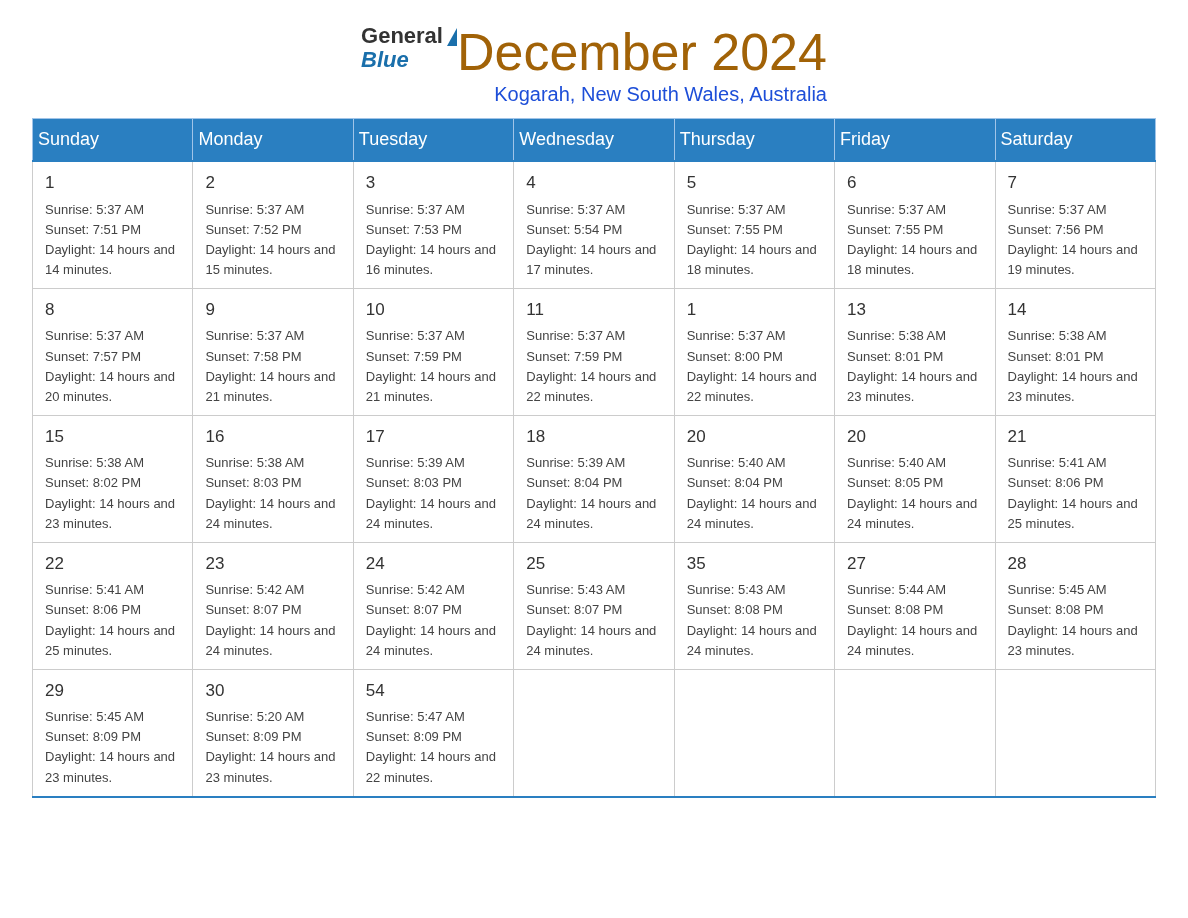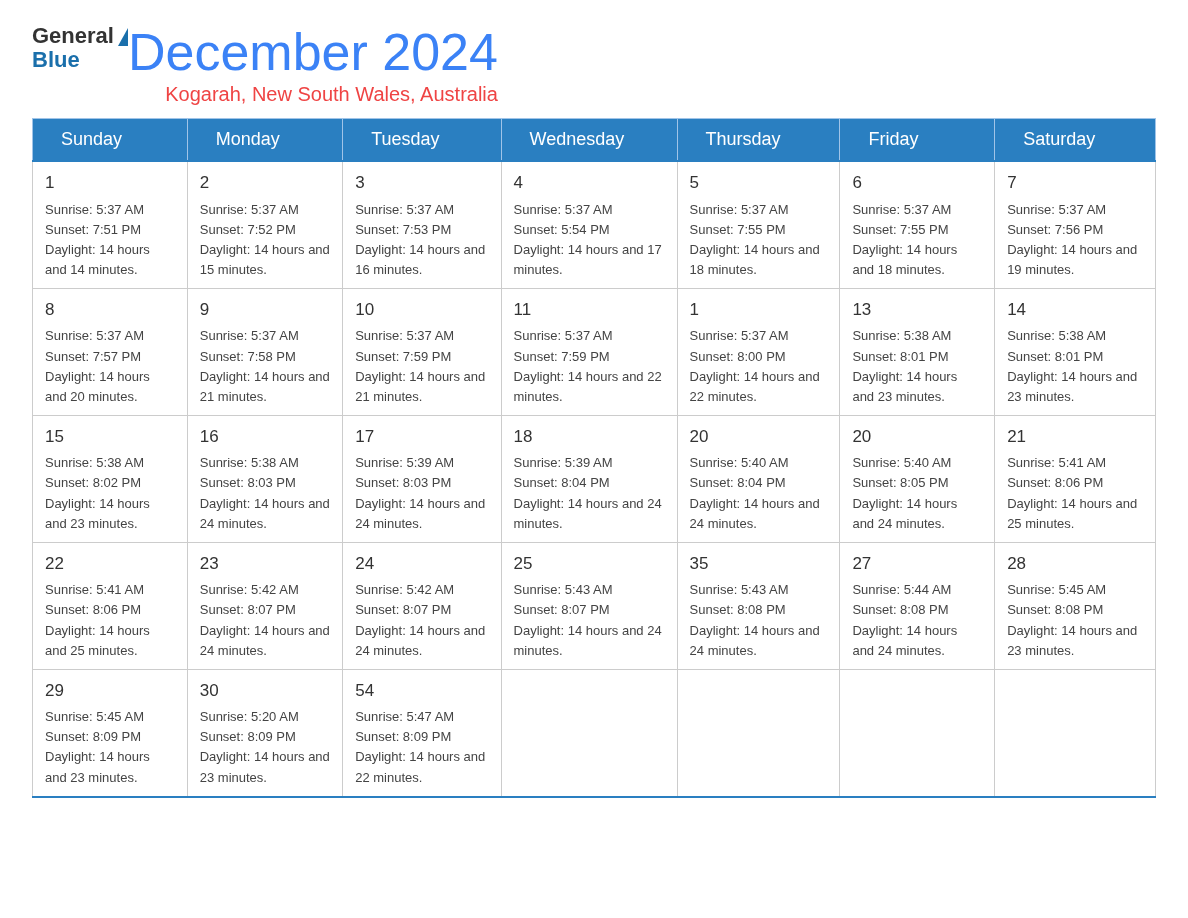--- a/index.html
+++ b/index.html
@@ -6,67 +6,67 @@
     body {
       font-family: Arial, sans-serif;
       background: #fff;
       color: #333;
       padding: 24px 32px;
       width: 1188px;
       min-height: 918px;
     }
     .header {
       display: flex;
-      justify-content: flex-start;
+      justify-content: center;
       align-items: flex-start;
       margin-bottom: 10px;
     }
     .logo {
       display: flex;
       flex-direction: column;
       font-size: 22px;
       font-weight: bold;
       line-height: 1.1;
     }
     .logo-general { color: #333; }
-    .logo-blue { color: #1a6fab; }
+    .logo-blue { color: #1a6fab; font-style: italic; }
     .logo-triangle {
       display: inline-block;
       width: 0;
       height: 0;
       border-left: 10px solid transparent;
       border-bottom: 18px solid #1a6fab;
       margin-left: 4px;
       vertical-align: middle;
     }
     .title-section {
       text-align: right;
     }
     .month-title {
       font-size: 52px;
       font-weight: normal;
-      color: #3b82f6;
+      color: #a16207;
       line-height: 1.1;
     }
     .location {
       font-size: 20px;
-      color: #ef4444;
+      color: #1d4ed8;
       margin-top: 2px;
     }
     .calendar {
       width: 100%;
       border-collapse: collapse;
       margin-top: 12px;
     }
     .calendar th {
       background-color: #2a7fc1;
       color: #fff;
       font-weight: normal;
       font-size: 18px;
-      padding: 10px 28px;
+      padding: 10px 5px;
       text-align: left;
       border: 1px solid #a0c4e8;
     }
     .calendar td {
       vertical-align: top;
       padding: 8px 12px;
       border: 1px solid #ccc;
       font-size: 13px;
       line-height: 1.55;
       min-width: 120px;

